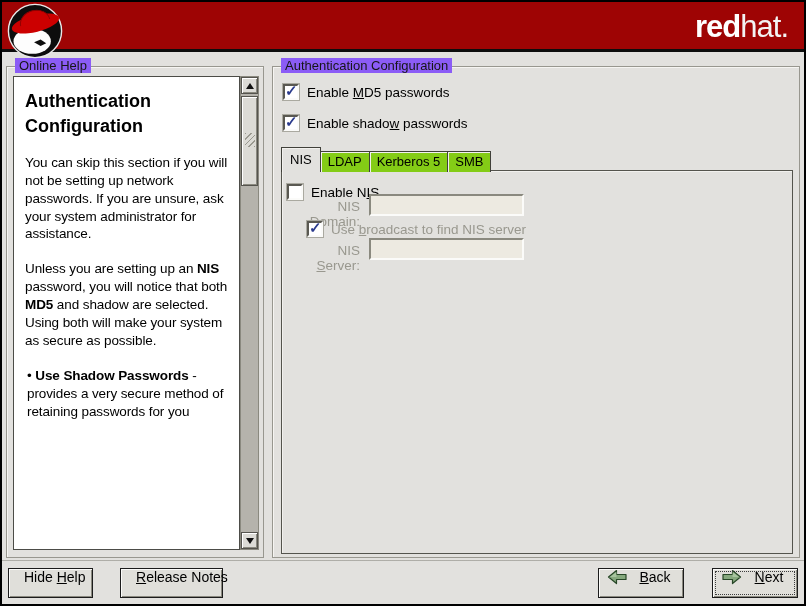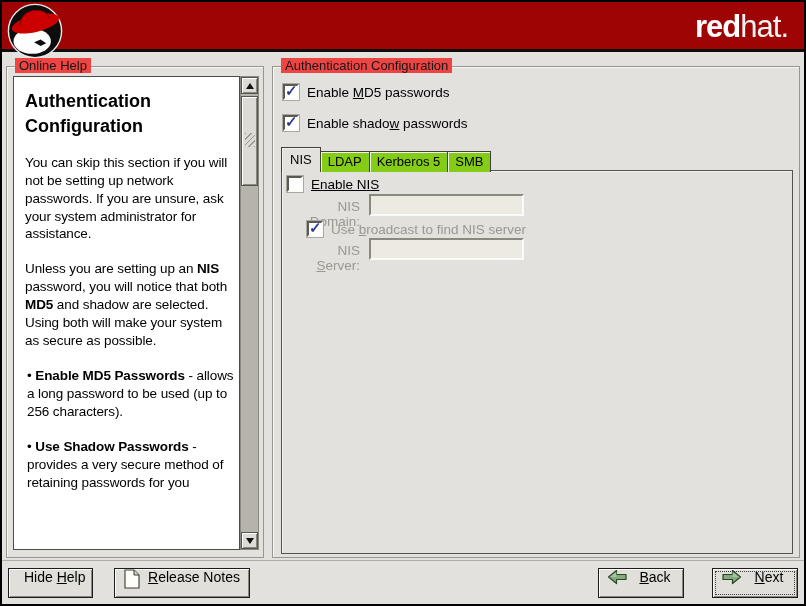--- a/index.html
+++ b/index.html
@@ -17,21 +17,21 @@
             background:#9E0404; border-bottom:3px solid #0d0d0d; }
   .logo { position:absolute; left:7px; top:3px; width:56px; height:56px; z-index:20; }
   .brand { position:absolute; right:16px; top:7px; font-size:31px; color:#fff;
            letter-spacing:-1px; z-index:5; }
   .brand .b { font-weight:bold; }
   .brand .l { font-weight:normal; color:#f3f3f3; }
 
   
   .gframe { position:absolute; border:1px solid #98978F;
             box-shadow:inset 1px 1px 0 #F6F5F2; }
-  .gframe > .glabel { position:absolute; top:-9px; left:8px; background:#ef4444;
+  .gframe > .glabel { position:absolute; top:-9px; left:8px; background:#8b5cf6;
             padding:0 4px; font-size:13px; color:#161616; white-space:nowrap; }
   #help-frame  { left:6px;  top:66px; width:258px; height:492px; }
   #auth-frame  { left:272px; top:66px; width:528px; height:492px; }
 
   
   .help-viewport { position:absolute; left:6px; top:9px; width:227px; height:474px;
                    background:#fff; border:1px solid #4c4c47; overflow:hidden;
                    padding:6px 5px 0 9px; }
   .help-viewport h1 { font-size:18px; font-weight:bold; line-height:1.38; margin:6px 0 15px 2px; }
   .help-viewport p  { font-size:13.5px; line-height:1.33; margin:0 0 17px 2px; letter-spacing:-0.1px; }
@@ -84,21 +84,21 @@
   
   .separator { position:absolute; left:2px; right:2px; top:560px; height:2px;
                background:linear-gradient(#95948c,#fbfbf9); }
   .btn { position:absolute; top:568px; height:30px; background:#E0DFDA;
          border:1px solid #1c1c1c;
          box-shadow:inset 1px 1px 0 #fbfbf9, inset -1px -1px 0 #8a897f;
          display:flex; align-items:flex-start; font-size:14px; cursor:pointer;
          padding:0 8px; gap:7px; }
   .btn .caption { flex:1; text-align:center; white-space:nowrap; }
   #btn-hide-help { left:8px; width:85px; }
-  #btn-release-notes { left:114px; width:136px; }
+  #btn-release-notes { left:120px; width:103px; }
   #btn-back { left:598px; width:86px; }
   #btn-next { left:712px; width:86px; outline:1px dotted #3c3c3c; outline-offset:-4px; }
   u { text-decoration:underline; }
 </style>
 </head>
 <body>
 
 <div class="window">
   <div class="window-border"></div>
 
@@ -118,21 +118,20 @@
     </g>
   </svg>
 
   <div class="gframe" id="help-frame">
     <span class="glabel">Online Help</span>
 
     <div class="help-viewport">
       <h1>Authentication Configuration</h1>
       <p><span>You can skip this section if you will not be setting up network passwords. If you are unsure, ask your system administrator for assistance.</span></p>
       <p><span>Unless you are setting up an </span><span style="font-weight: bold;">NIS</span><span> password, you will notice that both </span><span style="font-weight: bold;">MD5</span><span> and </span><span style="font-weight: normal;">shadow</span><span> are selected. Using both will make your system as secure as possible.</span></p>
-      <p class="bullet"><span>• </span><span style="font-weight: bold;">Enable MD5 Passwords</span><span> - allows a long password to be used (up to 256 characters).</span></p>
       <p class="bullet"><span>• </span><span style="font-weight: bold;">Use Shadow Passwords</span><span> - provides a very secure method of retaining passwords for you</span></p>
     </div>
 
     <div class="scrollbar">
       <div class="sb-btn sb-up">
           <div class="tri-up"></div>
         </div>
       <div class="sb-thumb">
           <div class="sb-grip"></div>
         </div>
@@ -160,21 +159,21 @@
     </div>
 
     <div class="tabbar">
       <div class="tab active">NIS</div>
       <div class="tab">LDAP</div>
       <div class="tab">Kerberos 5</div>
       <div class="tab">SMB</div>
     </div>
 
     <div class="notebook">
-      <div class="cbrow" style="left:5px; top:5px;text-decoration:underline;">
+      <div class="cbrow" style="left:5px; top:13px;">
         <span class="checkbox"></span>
         <span class="lbl"><span>Enable N</span><u>I</u><span>S</span></span>
       </div>
 
       <div class="fieldlabel" style="left:10px; top:28px;"><span>NIS </span><u>D</u><span>omain:</span></div>
       <input class="entry" style="left: 87px; top: 23px;" disabled="" value="">
 
       <div class="cbrow disabled" style="left:25px; top:50px;">
         <span class="checkbox checked">
             <span class="tick">✓</span>

